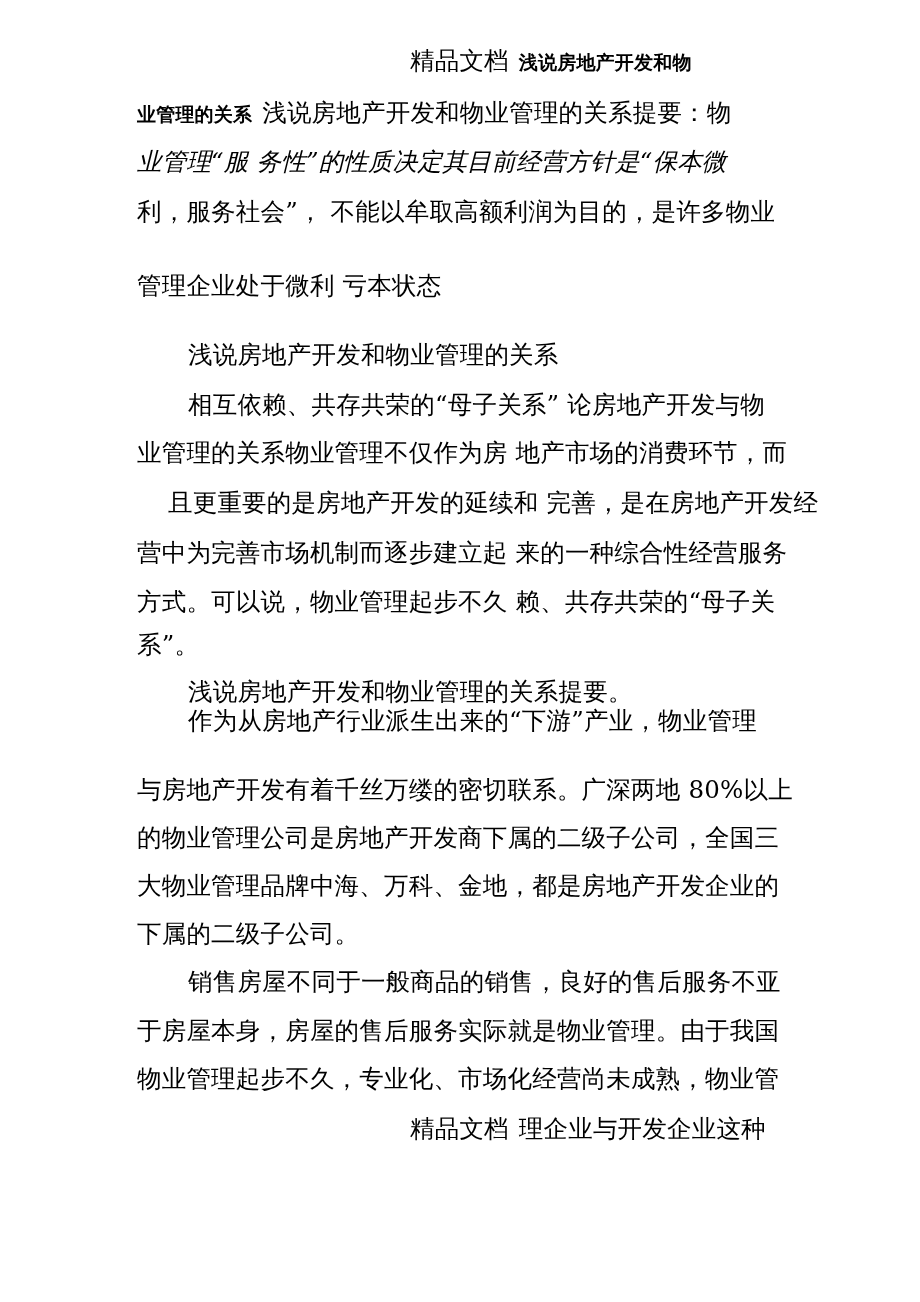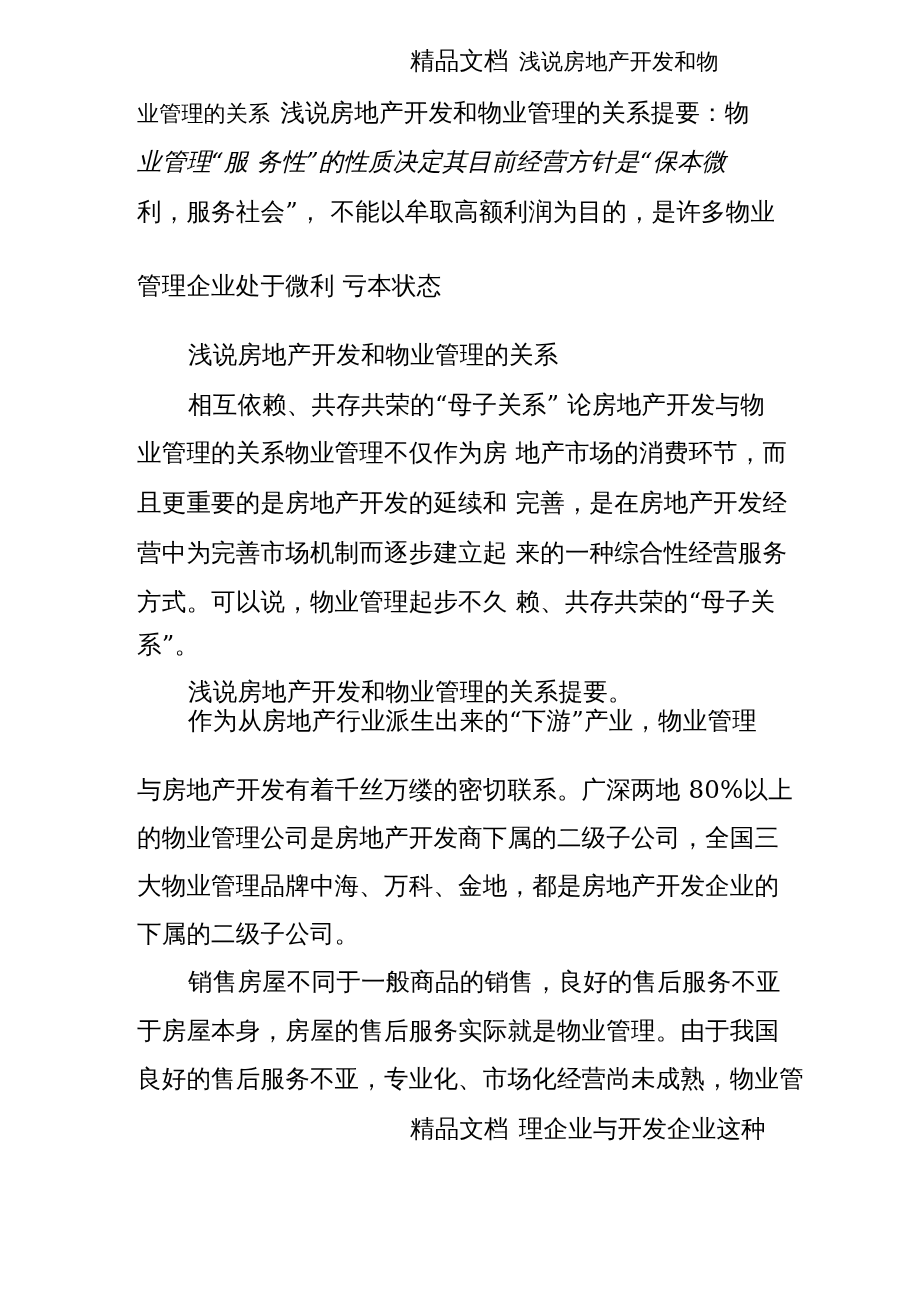--- a/index.html
+++ b/index.html
@@ -1,19 +1,19 @@
 <!DOCTYPE html>
 <html><head>
 <meta charset="utf-8">
 <style>
   html, body { margin:0; padding:0; background:#ffffff; }
   body { width:920px; height:1302px; position:relative; overflow:hidden;
          font-family:"DejaVu Serif", "Liberation Serif", serif; color:#000; }
   .line { position:absolute; left:137px; font-size:24.5px; line-height:30px; white-space:nowrap; letter-spacing:0.2px; }
-  .bold { font-family:"DejaVu Sans", "Liberation Sans", sans-serif; font-weight:normal; font-size:22px; }
+  .bold { font-family:"DejaVu Sans", "Liberation Sans", sans-serif; font-weight:bold; font-size:19px; }
   .hdr { font-size:24.5px; }
   .gap { display:inline-block; width:10px; }
 </style>
 </head>
 <body>
 
 <div>
 
   <div class="line hdr" style="left:410px; top:46px;">
     <span>精品文档</span><span class="gap"></span><span class="bold">浅说房地产开发和物</span>
@@ -23,34 +23,34 @@
     <span class="bold">业管理的关系</span><span class="gap"></span><span>浅说房地产开发和物业管理的关系提要：物</span>
   </div>
   <div class="line" style="top:147px;font-style:italic;">业管理“服 务性”的性质决定其目前经营方针是“保本微</div>
   <div class="line" style="top:197px;">利，服务社会”， 不能以牟取高额利润为目的，是许多物业</div>
   <div class="line" style="top:245px;margin-top:26px;">管理企业处于微利 亏本状态</div>
 
   <div class="line" style="left:188px; top:340px;">浅说房地产开发和物业管理的关系</div>
 
   <div class="line" style="left:188px; top:390px;">相互依赖、共存共荣的“母子关系” 论房地产开发与物</div>
   <div class="line" style="top:438px;">业管理的关系物业管理不仅作为房 地产市场的消费环节，而</div>
-  <div class="line" style="top:488px;">且更重要的是房地产开发的延续和 完善，是在房地产开发经</div>
+  <div class="line" style="top:488px;margin-left:31px;">且更重要的是房地产开发的延续和 完善，是在房地产开发经</div>
   <div class="line" style="top:538px;">营中为完善市场机制而逐步建立起 来的一种综合性经营服务</div>
   <div class="line" style="top:587px;">方式。可以说，物业管理起步不久 赖、共存共荣的“母子关</div>
   <div class="line" style="top:630px;">系”。</div>
 
   <div class="line" style="left:188px; top:677px;">浅说房地产开发和物业管理的关系提要。</div>
 
   <div class="line" style="left:188px; top:706px;">作为从房地产行业派生出来的“下游”产业，物业管理</div>
   <div class="line" style="top:775px;">与房地产开发有着千丝万缕的密切联系。广深两地 80%以上</div>
   <div class="line" style="top:823px;">的物业管理公司是房地产开发商下属的二级子公司，全国三</div>
   <div class="line" style="top:871px;">大物业管理品牌中海、万科、金地，都是房地产开发企业的</div>
   <div class="line" style="top:919px;">下属的二级子公司。</div>
 
   <div class="line" style="left:188px; top:967px;">销售房屋不同于一般商品的销售，良好的售后服务不亚</div>
   <div class="line" style="top:1016px;">于房屋本身，房屋的售后服务实际就是物业管理。由于我国</div>
-  <div class="line" style="top:1064px;">良好的售后服务不亚，专业化、市场化经营尚未成熟，物业管</div>
+  <div class="line" style="top:1064px;">物业管理起步不久，专业化、市场化经营尚未成熟，物业管</div>
 
   <div class="line" style="left:410px; top:1114px;">
     <span>精品文档</span><span class="gap"></span><span>理企业与开发企业这种</span>
   </div>
 
 </div>
 
 </body></html>

